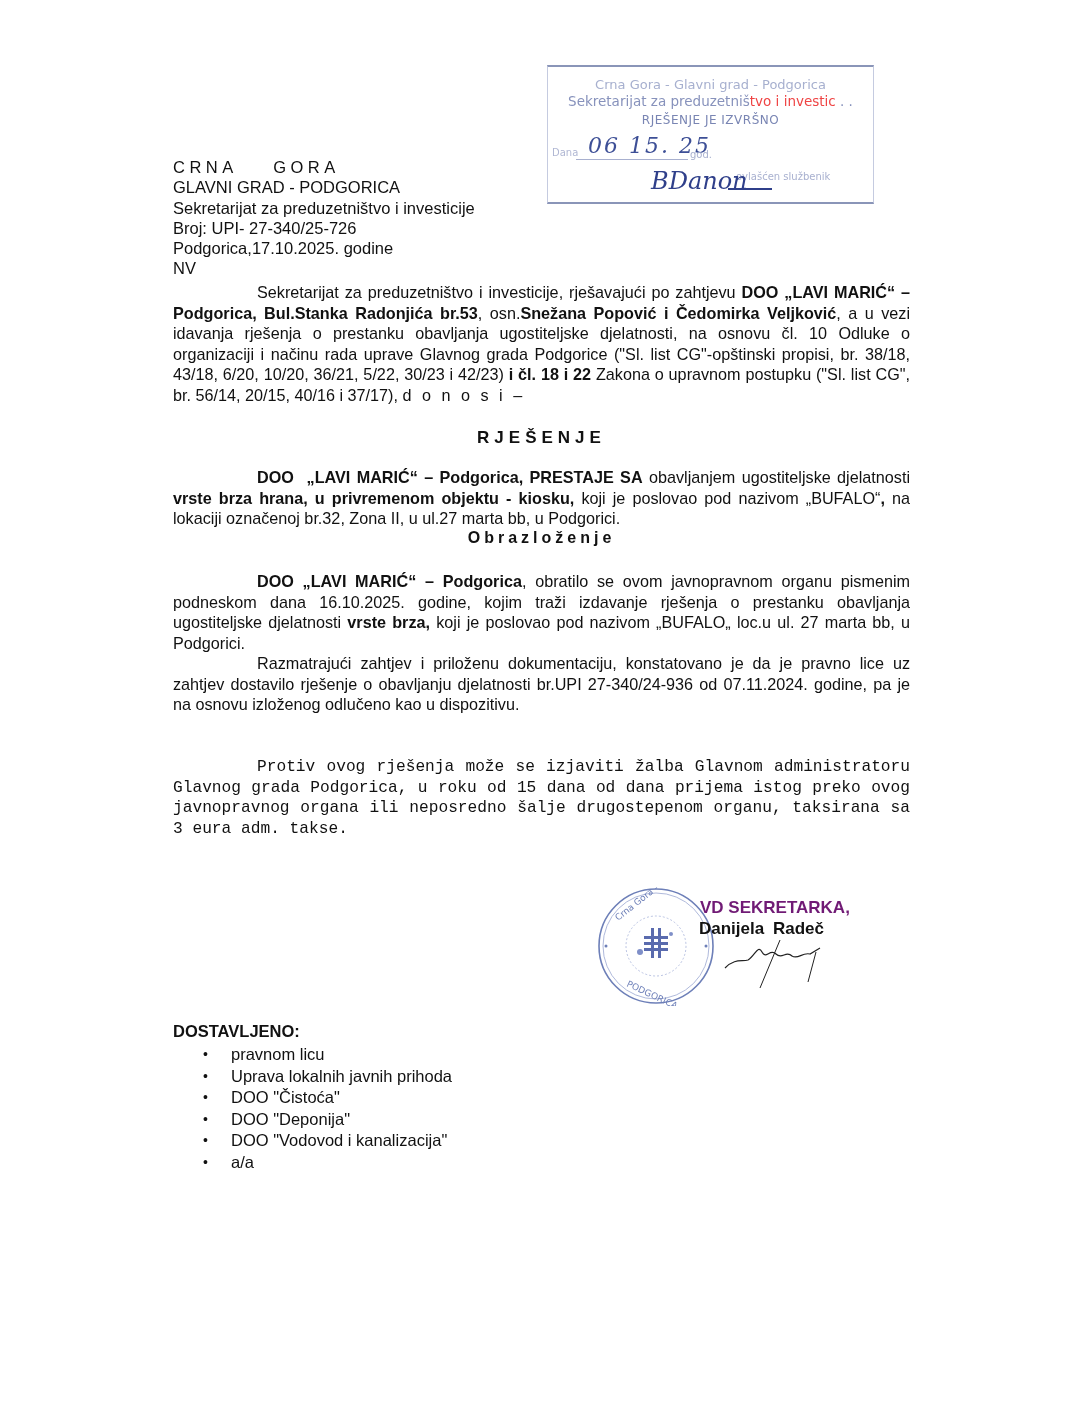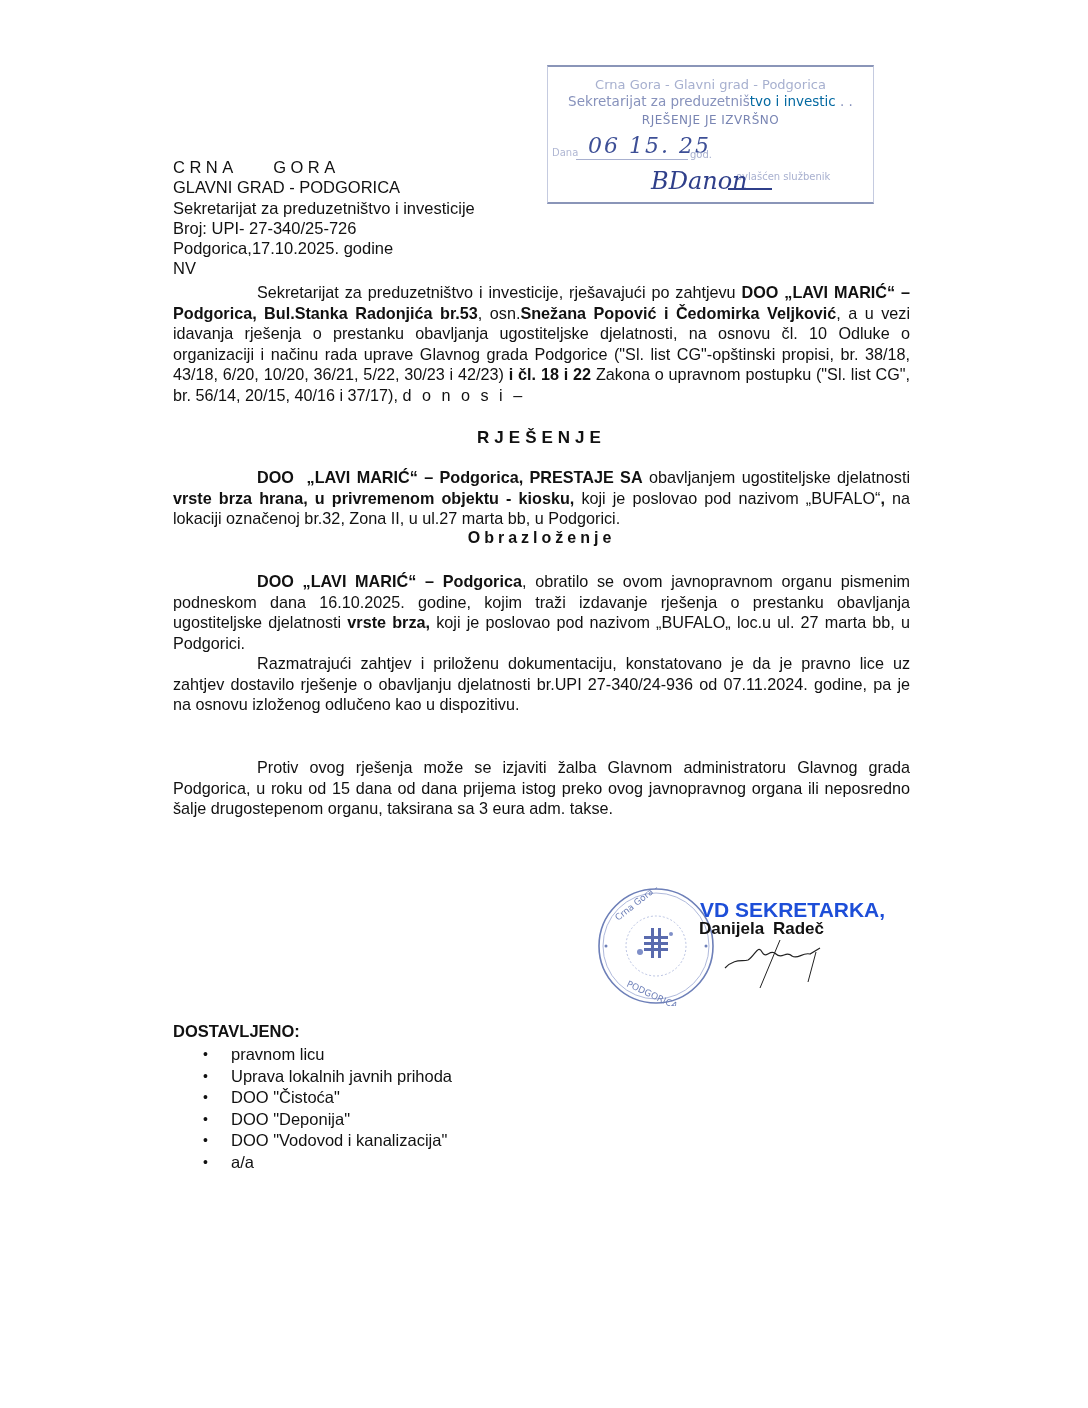--- a/index.html
+++ b/index.html
@@ -9,21 +9,21 @@
     
     .stamp-box {
       position: absolute; left: 547px; top: 65px; width: 325px; height: 135px;
       border-top: 2px solid #8a95b8; border-bottom: 2px solid #8a95b8;
       border-left: 1px solid #c5cbe0; border-right: 1px solid #c5cbe0;
       color: #7d89b5; font-family: "DejaVu Sans", sans-serif;
     }
     .stamp-line { position: absolute; left: 0; width: 100%; text-align: center; font-size: 13px; white-space: nowrap; }
     .stamp-l1 { top: 10px; color: #a7b0cf; }
     .stamp-l2 { top: 26px; color: #8792bc; font-size: 13.5px; }
-    .stamp-l2 b { color: #0369a1; font-weight: normal; }
+    .stamp-l2 b { color: #ef4444; font-weight: normal; }
     .stamp-l3 { top: 46px; color: #7985b3; font-size: 12px; letter-spacing: 0.5px; }
     .stamp-date-label { position: absolute; left: 4px; top: 80px; font-size: 10px; color: #b0b7d3; }
     .stamp-date { position: absolute; left: 40px; top: 66px; font-family: "DejaVu Serif", serif; font-style: italic; font-size: 22px; color: #3d4f96; letter-spacing: 2px; }
     .stamp-date-underline { position: absolute; left: 28px; top: 92px; width: 112px; border-bottom: 1px solid #a8b0cf; }
     .stamp-god { position: absolute; left: 142px; top: 82px; font-size: 10px; color: #a8b0cf; }
     .stamp-official { position: absolute; left: 188px; top: 104px; font-size: 10px; color: #a8b0cf; }
     .stamp-sign { position: absolute; left: 103px; top: 100px; font-family: "DejaVu Serif", serif; font-style: italic; font-size: 24px; color: #2f3f8a; }
     .stamp-sign-tail { position: absolute; left: 180px; top: 121px; width: 44px; border-bottom: 2px solid #2f3f8a; }
 
     
@@ -33,21 +33,21 @@
     
     .body-block { position: absolute; left: 173px; width: 737px; font-family: "Liberation Sans", sans-serif; font-size: 16.2px; line-height: 20.6px; text-align: justify; color: #111; }
     .indent { text-indent: 84px; }
     .b { font-weight: bold; }
     .sp { letter-spacing: 3px; font-weight: normal; }
     .heading { position: absolute; left: 173px; width: 737px; text-align: center; font-family: "Liberation Sans", sans-serif; font-weight: bold; font-size: 17px; letter-spacing: 5px; color: #111; }
     .heading2 { position: absolute; left: 173px; width: 737px; text-align: center; font-family: "Liberation Sans", sans-serif; font-weight: bold; font-size: 16px; letter-spacing: 4px; color: #111; }
 
     
     .seal { position: absolute; left: 596px; top: 886px; width: 120px; height: 120px; }
-    .sig-title { position: absolute; left: 700px; top: 898px; font-family: "Liberation Sans", sans-serif; font-weight: bold; font-size: 21px; color: #1d4ed8; }
+    .sig-title { position: absolute; left: 700px; top: 898px; font-family: "Liberation Sans", sans-serif; font-weight: bold; font-size: 17px; color: #701a75; }
     .sig-name { position: absolute; left: 699px; top: 919px; font-family: "Liberation Sans", sans-serif; font-weight: bold; font-size: 17px; color: #111; word-spacing: 4px; }
     .sig-scribble { position: absolute; left: 720px; top: 930px; width: 130px; height: 60px; }
 
     
     .dost-title { position: absolute; left: 173px; top: 1022px; font-family: "Liberation Sans", sans-serif; font-weight: bold; font-size: 16.5px; color: #111; }
     .dost-list { position: absolute; left: 203px; top: 1044px; margin: 0; padding: 0; list-style: none; font-family: "Liberation Sans", sans-serif; font-size: 16.5px; line-height: 21.5px; color: #111; }
     .dost-list li { position: relative; padding-left: 28px; }
     .dost-list li .bullet { position: absolute; left: 0; top: 0; font-size: 14px; }
   </style>
 </head>
@@ -86,21 +86,21 @@
   <div class="body-block indent" style="top:467px;">
     <span class="b" style="white-space:pre-wrap;">DOO  „LAVI MARIĆ“ – Podgorica, PRESTAJE SA</span><span> obavljanjem ugostiteljske djelatnosti </span><span class="b">vrste brza hrana, u privremenom objektu - kiosku,</span><span> koji je poslovao pod nazivom „BUFALO“</span><span class="b">,</span><span> na lokaciji  označenoj br.32, Zona II, u ul.27 marta bb, u Podgorici.</span>
   </div>
 
   <div class="heading2" style="top:529px;">Obrazloženje</div>
 
   <div class="body-block indent" style="top:571px;">
     <span class="b">DOO „LAVI MARIĆ“ – Podgorica</span><span>, obratilo se ovom javnopravnom organu pismenim podneskom dana 16.10.2025. godine, kojim traži izdavanje rješenja o prestanku obavljanja ugostiteljske djelatnosti </span><span class="b">vrste brza,</span><span> koji je poslovao pod nazivom „BUFALO„ loc.u ul. 27 marta bb, u Podgorici.</span>
   </div>
   <div class="body-block indent" style="top:653px;">Razmatrajući zahtjev i priloženu dokumentaciju, konstatovano je da je pravno lice uz zahtjev dostavilo rješenje o obavljanju djelatnosti br.UPI 27-340/24-936 od 07.11.2024. godine, pa je na osnovu izloženog odlučeno kao u dispozitivu.</div>
-  <div class="body-block indent" style="top:757px;">Protiv ovog rješenja može se izjaviti žalba Glavnom  administratoru Glavnog  grada Podgorica, u roku od 15 dana od dana prijema istog preko ovog javnopravnog organa ili neposredno  šalje drugostepenom organu, taksirana sa 3 eura  adm. takse.</div>
+  <div class="body-block indent" style="top:757px;font-family:Liberation Mono, monospace;">Protiv ovog rješenja može se izjaviti žalba Glavnom  administratoru Glavnog  grada Podgorica, u roku od 15 dana od dana prijema istog preko ovog javnopravnog organa ili neposredno  šalje drugostepenom organu, taksirana sa 3 eura  adm. takse.</div>
 
   <svg class="seal" viewBox="0 0 120 120">
     <circle cx="60" cy="60" r="57" fill="none" stroke="#6d7fb8" stroke-width="1.6"></circle>
     <circle cx="60" cy="60" r="53" fill="none" stroke="#9aa7d2" stroke-width="0.8"></circle>
     <circle cx="60" cy="60" r="30" fill="none" stroke="#aab5da" stroke-width="0.8" stroke-dasharray="2 2"></circle>
     <g>
       <rect x="48" y="50" width="24" height="3" fill="#5a6bae"></rect>
       <rect x="48" y="56" width="24" height="3" fill="#5a6bae"></rect>
       <rect x="48" y="62" width="24" height="3" fill="#5a6bae"></rect>
       <rect x="55" y="42" width="3" height="30" fill="#5a6bae"></rect>

